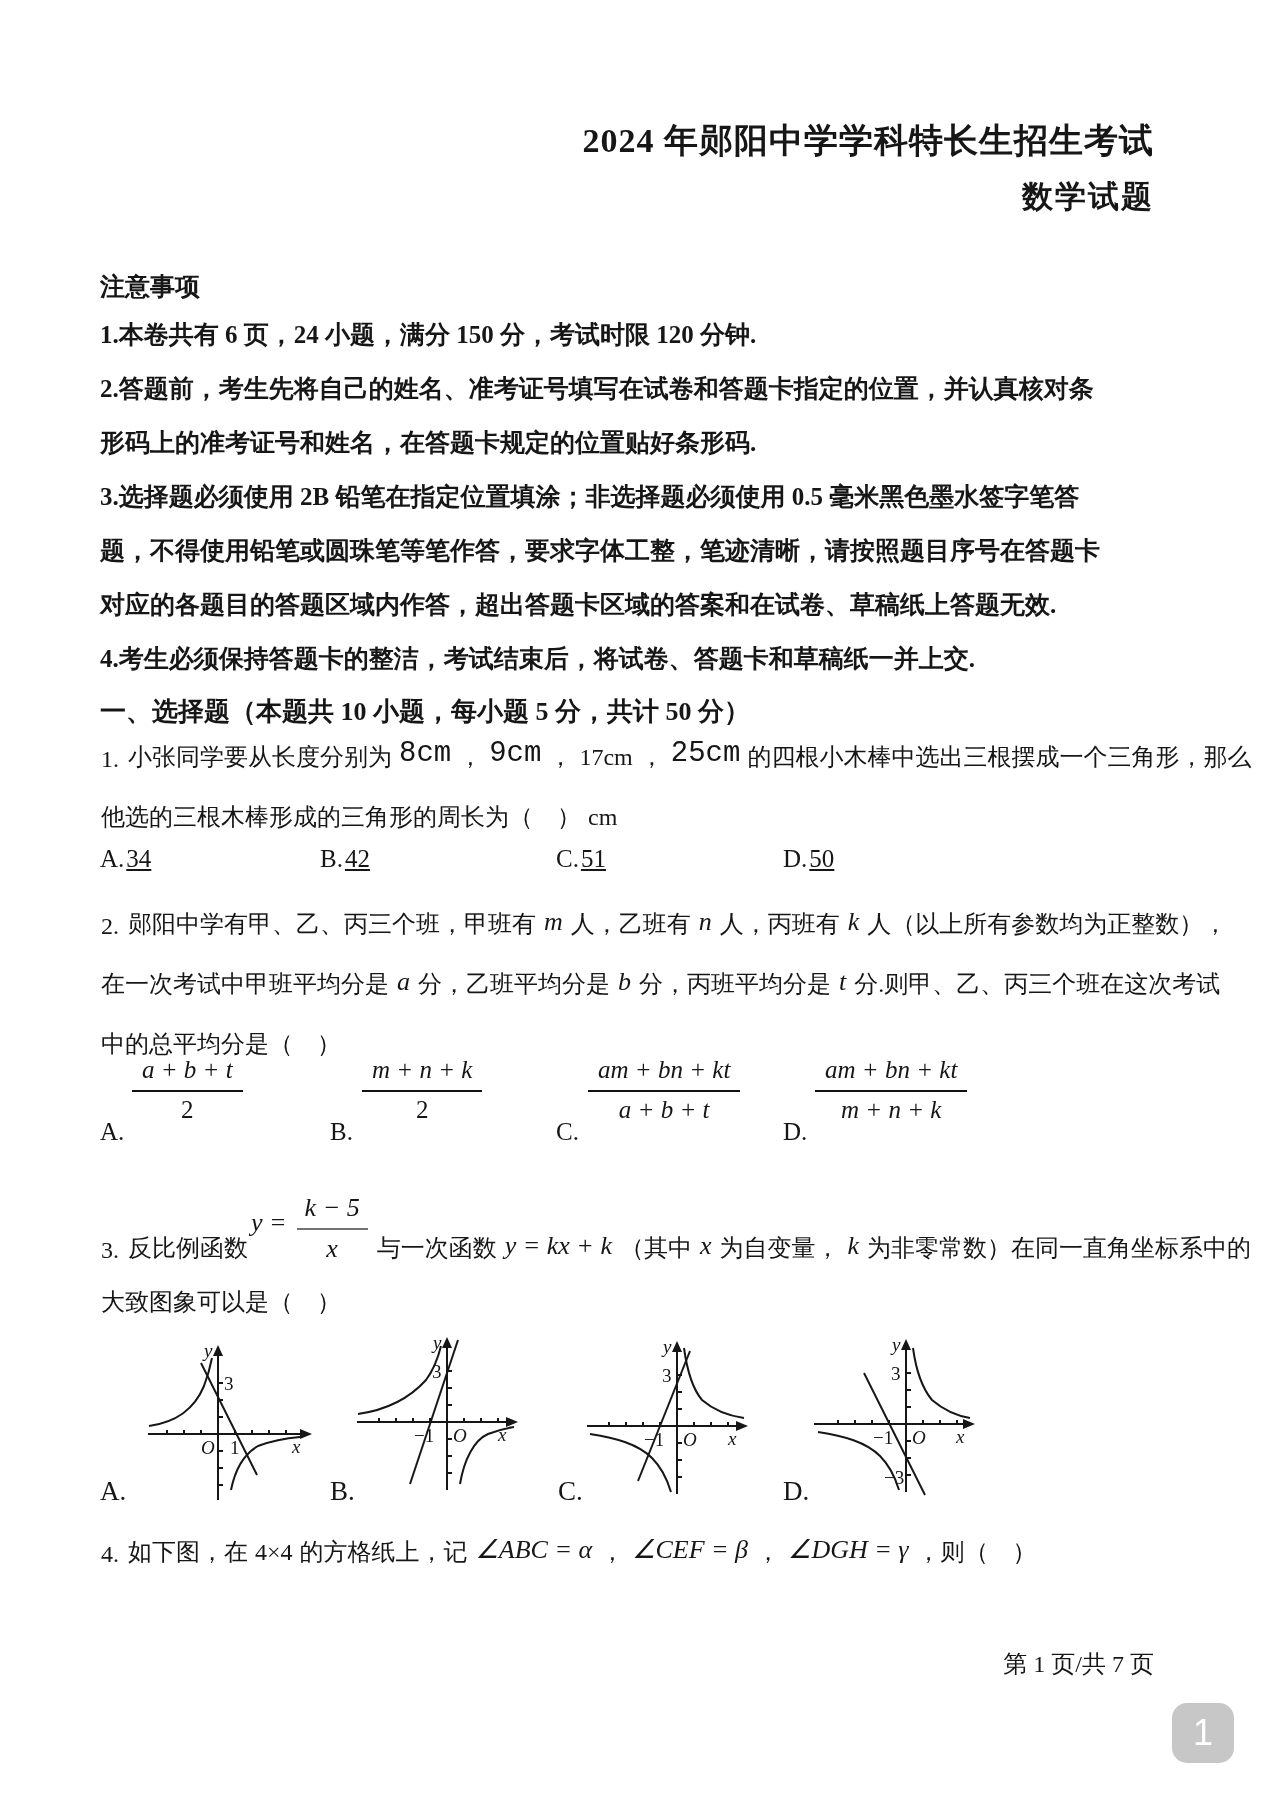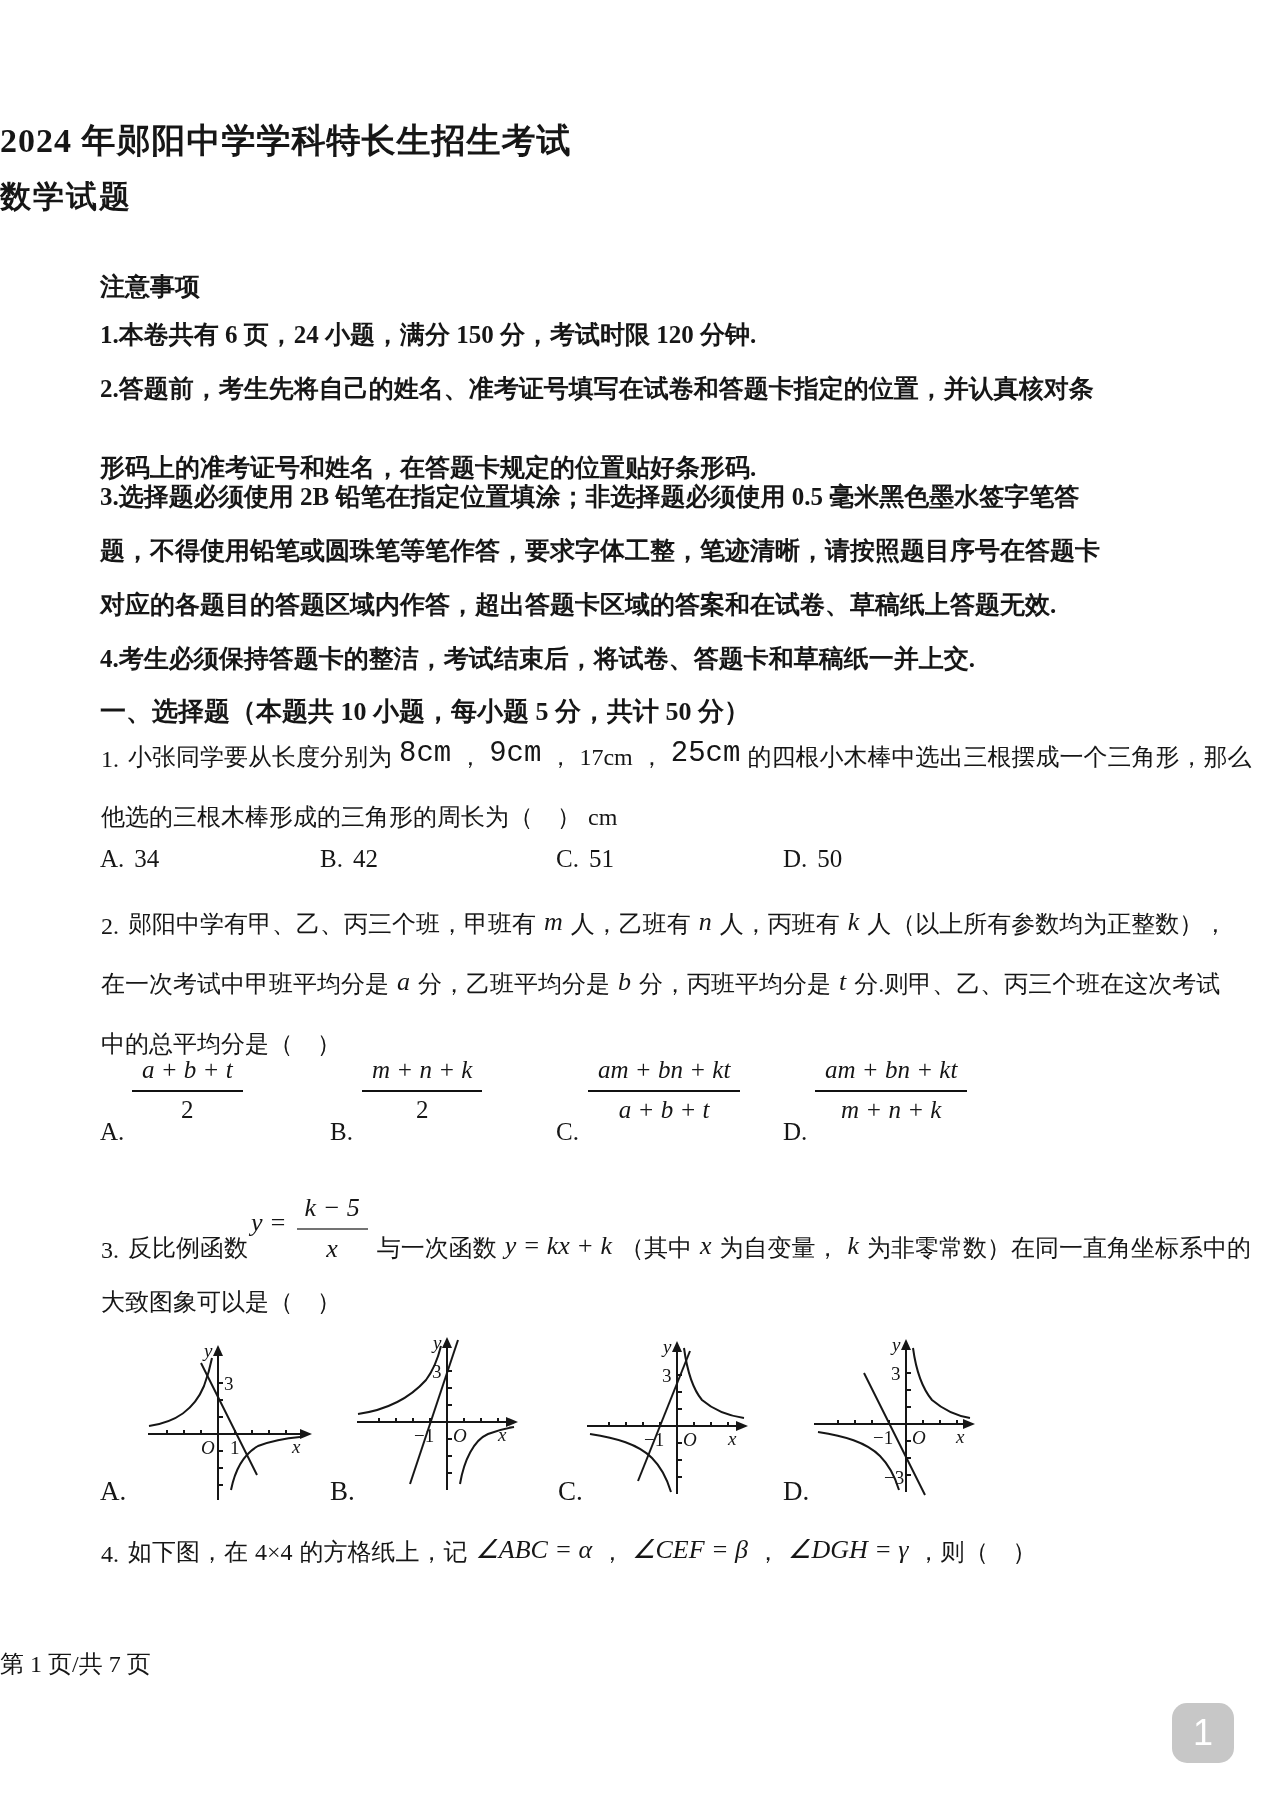--- a/index.html
+++ b/index.html
@@ -1,36 +1,36 @@
 <!DOCTYPE html>
 <html><head>
 <meta charset="utf-8">
 <style>
   html,body{margin:0;padding:0;}
   body{
     width:1280px;height:1810px;position:relative;background:#ffffff;
     font-family:"Liberation Serif", serif;color:#161616;overflow:hidden;
   }
   .abs{position:absolute;}
-  .centerwrap{position:absolute;left:0;width:1110px;text-align:left;}
+  .centerwrap{position:absolute;left:0;width:1110px;text-align:right;padding-left:44px;}
   .title1{font-size:34px;font-weight:700;letter-spacing:1px;}
   .title2{font-size:31px;font-weight:700;letter-spacing:2px;}
   .notice{position:absolute;left:100px;font-size:25px;font-weight:700;white-space:nowrap;}
   .section{position:absolute;left:100px;font-size:26px;font-weight:700;white-space:nowrap;}
   .qline{position:absolute;left:100px;display:flex;align-items:flex-end;height:40px;
          font-size:24px;white-space:nowrap;}
   .cn{margin:0 1px;}
   .num-pre{margin-right:8px;}
   .math{font-family:"Liberation Serif",serif;font-style:italic;font-size:26px;margin:0 7px;
         position:relative;bottom:3px;}
   .mathbig{font-family:Liberation Mono, monospace;font-size:29px;margin:0 6px;position:relative;bottom:3px;}
   .mathsm{font-family:"Liberation Serif",serif;font-size:24px;margin:0 6px;position:relative;bottom:2px;}
   .roman{font-style:normal;}
   .opt{position:absolute;font-size:25px;font-family:"Liberation Serif",serif;white-space:nowrap;}
-  .opt .val{margin-left:10px;}
+  .opt .val{margin-left:2px;text-decoration:underline;}
   .fracopt-letter{position:absolute;font-size:25px;font-family:"Liberation Serif",serif;}
   .frac{position:absolute;text-align:center;font-family:"Liberation Serif",serif;
         font-style:italic;font-size:25px;}
   .frac .num{display:block;border-bottom:2px solid #111;padding:0 10px 6px;}
   .frac .den{display:block;padding-top:4px;}
   .frac .den.roman, .frac .num.roman{font-style:normal;}
   .graph svg{display:block;}
   .glabel{position:absolute;font-size:27px;font-family:"Liberation Serif",serif;}
   .gtext{font-family:"Liberation Serif",serif;font-size:19px;font-style:italic;}
   .gnum{font-family:"Liberation Serif",serif;font-size:19px;font-style:normal;}
@@ -48,21 +48,21 @@
 </style>
 </head>
 <body>
 
 <div class="centerwrap title1" style="top:118px">2024 年郧阳中学学科特长生招生考试</div>
 <div class="centerwrap title2" style="top:176px">数学试题</div>
 
 <div class="notice" style="top:270px">注意事项</div>
 <div class="notice" style="top:318px">1.本卷共有 6 页，24 小题，满分 150 分，考试时限 120 分钟.</div>
 <div class="notice" style="top:372px">2.答题前，考生先将自己的姓名、准考证号填写在试卷和答题卡指定的位置，并认真核对条</div>
-<div class="notice" style="top:451px">形码上的准考证号和姓名，在答题卡规定的位置贴好条形码.</div>
+<div class="notice" style="top:426px">形码上的准考证号和姓名，在答题卡规定的位置贴好条形码.</div>
 <div class="notice" style="top:480px">3.选择题必须使用 2B 铅笔在指定位置填涂；非选择题必须使用 0.5 毫米黑色墨水签字笔答</div>
 <div class="notice" style="top:534px">题，不得使用铅笔或圆珠笔等笔作答，要求字体工整，笔迹清晰，请按照题目序号在答题卡</div>
 <div class="notice" style="top:588px">对应的各题目的答题区域内作答，超出答题卡区域的答案和在试卷、草稿纸上答题无效.</div>
 <div class="notice" style="top:642px">4.考生必须保持答题卡的整洁，考试结束后，将试卷、答题卡和草稿纸一并上交.</div>
 <div class="section" style="top:694px">一、选择题（本题共 10 小题，每小题 5 分，共计 50 分）</div>
 
 <div class="qline" style="top:733px">
   <span class="cn num-pre">1.</span>
   <span class="cn">小张同学要从长度分别为</span>
   <span class="mathbig">8cm</span>

